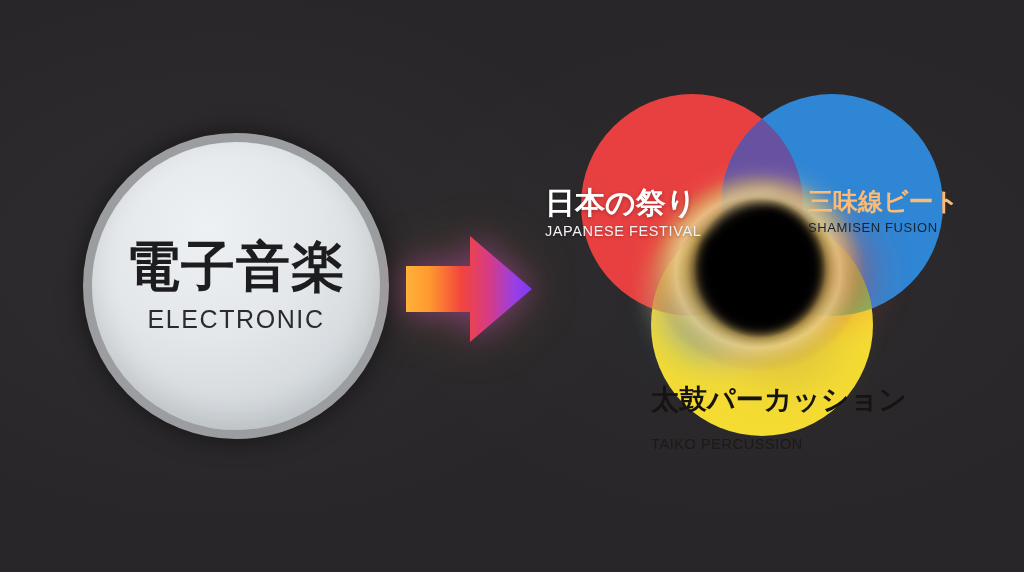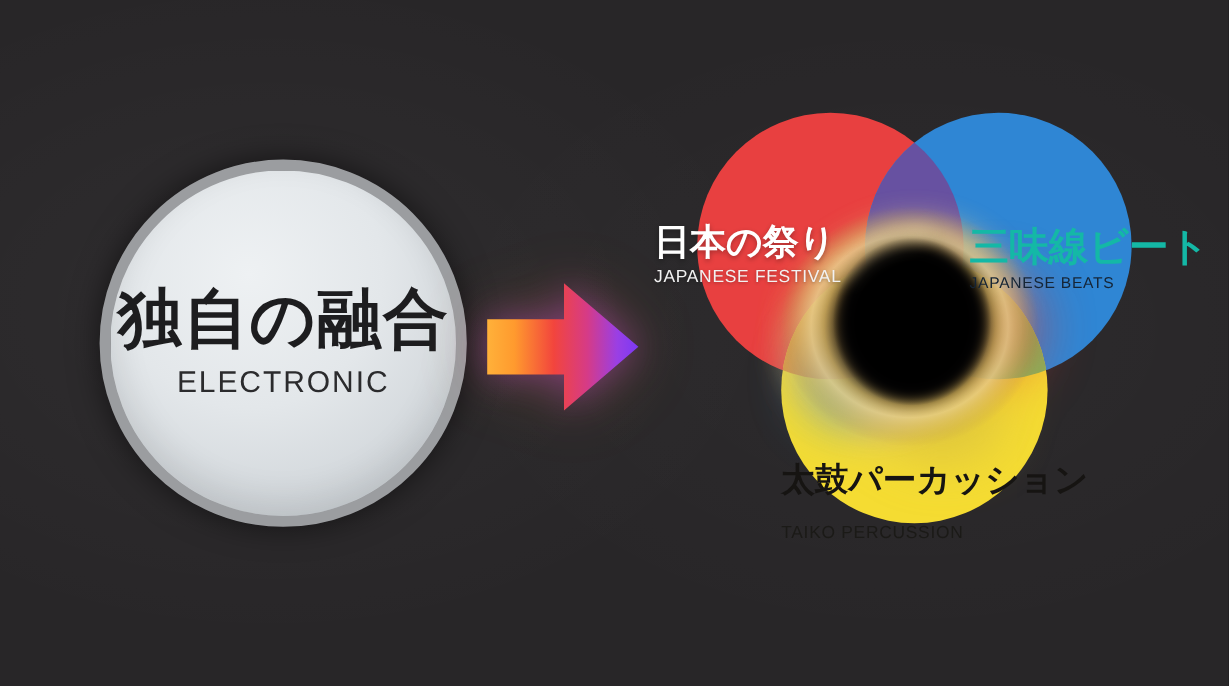--- a/index.html
+++ b/index.html
@@ -103,21 +103,21 @@
 
   #label-festival {
     left: 545px; top: 186px; width: 230px;
   }
   #label-festival .ja { font-size: 30px; color: #ffffff; text-shadow: 0 1px 4px rgba(0,0,0,0.30); }
   #label-festival .en { font-size: 14.5px; color: #f2f2f2; margin-top: 4px; text-shadow: 0 1px 3px rgba(0,0,0,0.30); }
 
   #label-shamisen {
     left: 808px; top: 188px; width: 182px;
   }
-  #label-shamisen .ja { font-size: 33px; color: #14b8a6; }
+  #label-shamisen .ja { font-size: 25px; color: #fdba74; }
   #label-shamisen .en { font-size: 13px; color: #152435; margin-top: 4px; }
 
   #label-taiko {
     left: 651px; top: 385px; width: 286px;
   }
   #label-taiko .ja { font-size: 28px; color: #161412; }
   #label-taiko .en { font-size: 14.5px; color: #1b1a17; margin-top: 20px; }
 
   #label-fusion {
     left: 664px; top: 251px; width: 176px;
@@ -126,21 +126,21 @@
   #label-fusion .en { font-size: 13.5px; color: #f4f4f4; margin-top: 3px; text-shadow: 0 1px 5px rgba(0,0,0,0.8); }
 </style>
 </head>
 <body>
 
 <div id="stage">
 
   <div id="bg-vignette"></div>
 
   <div id="source-circle">
-    <div id="source-title-ja">独自の融合</div>
+    <div id="source-title-ja">電子音楽</div>
     <div id="source-title-en">ELECTRONIC</div>
   </div>
 
   <div id="arrow-wrap">
     <svg width="142" height="122" viewBox="0 0 142 122" xmlns="http://www.w3.org/2000/svg">
       <defs>
         <linearGradient id="arrowGrad" x1="0" y1="0.5" x2="1" y2="0.5">
           <stop offset="0%" stop-color="#FFB13A"></stop>
           <stop offset="18%" stop-color="#FF9A2E"></stop>
           <stop offset="44%" stop-color="#F2453D"></stop>
@@ -253,21 +253,21 @@
     </svg>
   </div>
 
   <div id="label-festival" class="venn-label">
     <span class="ja">日本の祭り</span>
     <span class="en">JAPANESE FESTIVAL</span>
   </div>
 
   <div id="label-shamisen" class="venn-label">
     <span class="ja">三味線ビート</span>
-    <span class="en">JAPANESE BEATS</span>
+    <span class="en">SHAMISEN FUSION</span>
   </div>
 
   <div id="label-taiko" class="venn-label">
     <span class="ja">太鼓パーカッション</span>
     <span class="en">TAIKO PERCUSSION</span>
   </div>
 
 
 </div>
 

